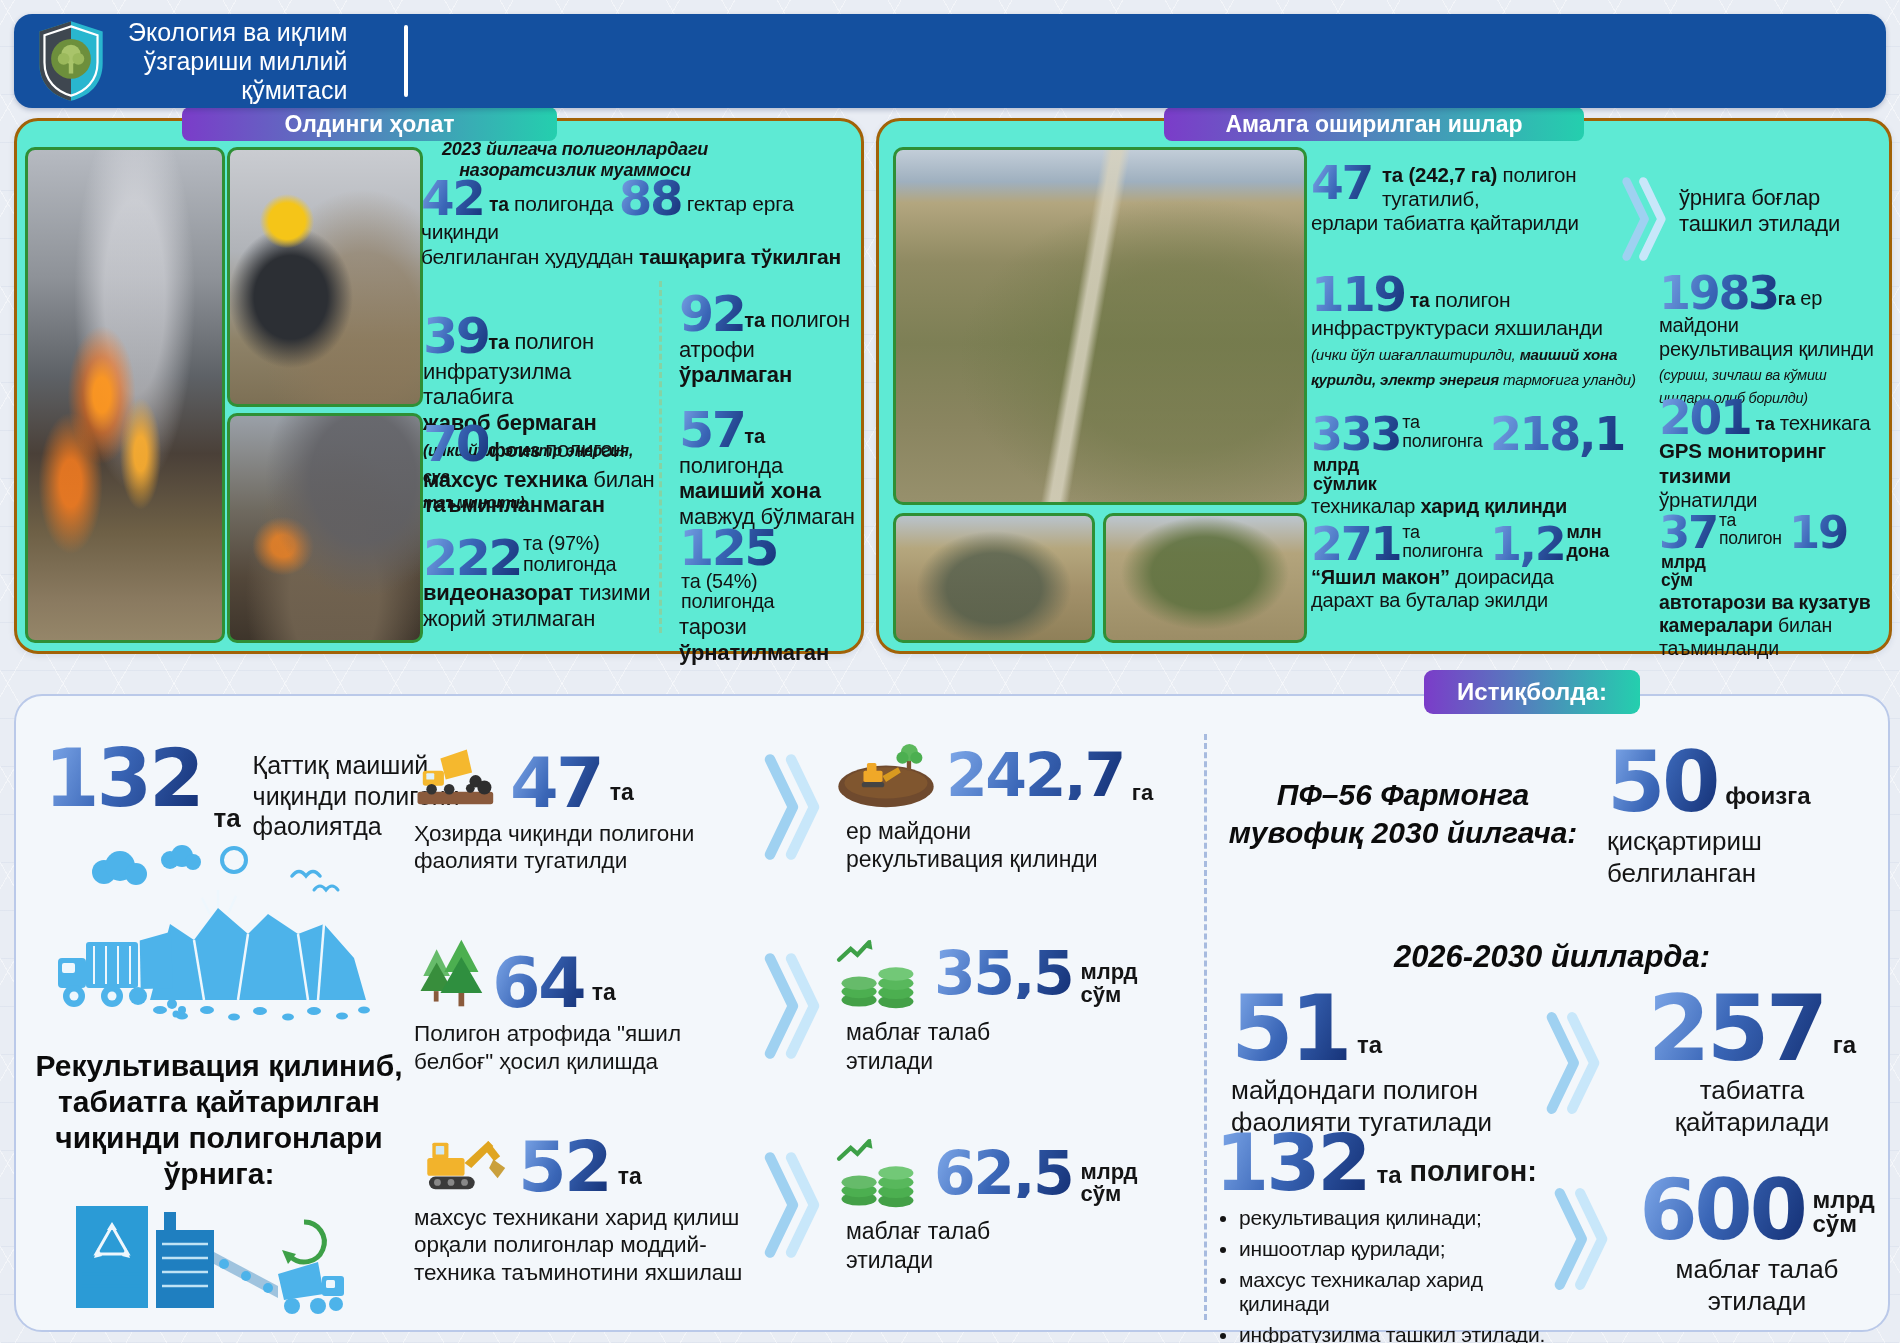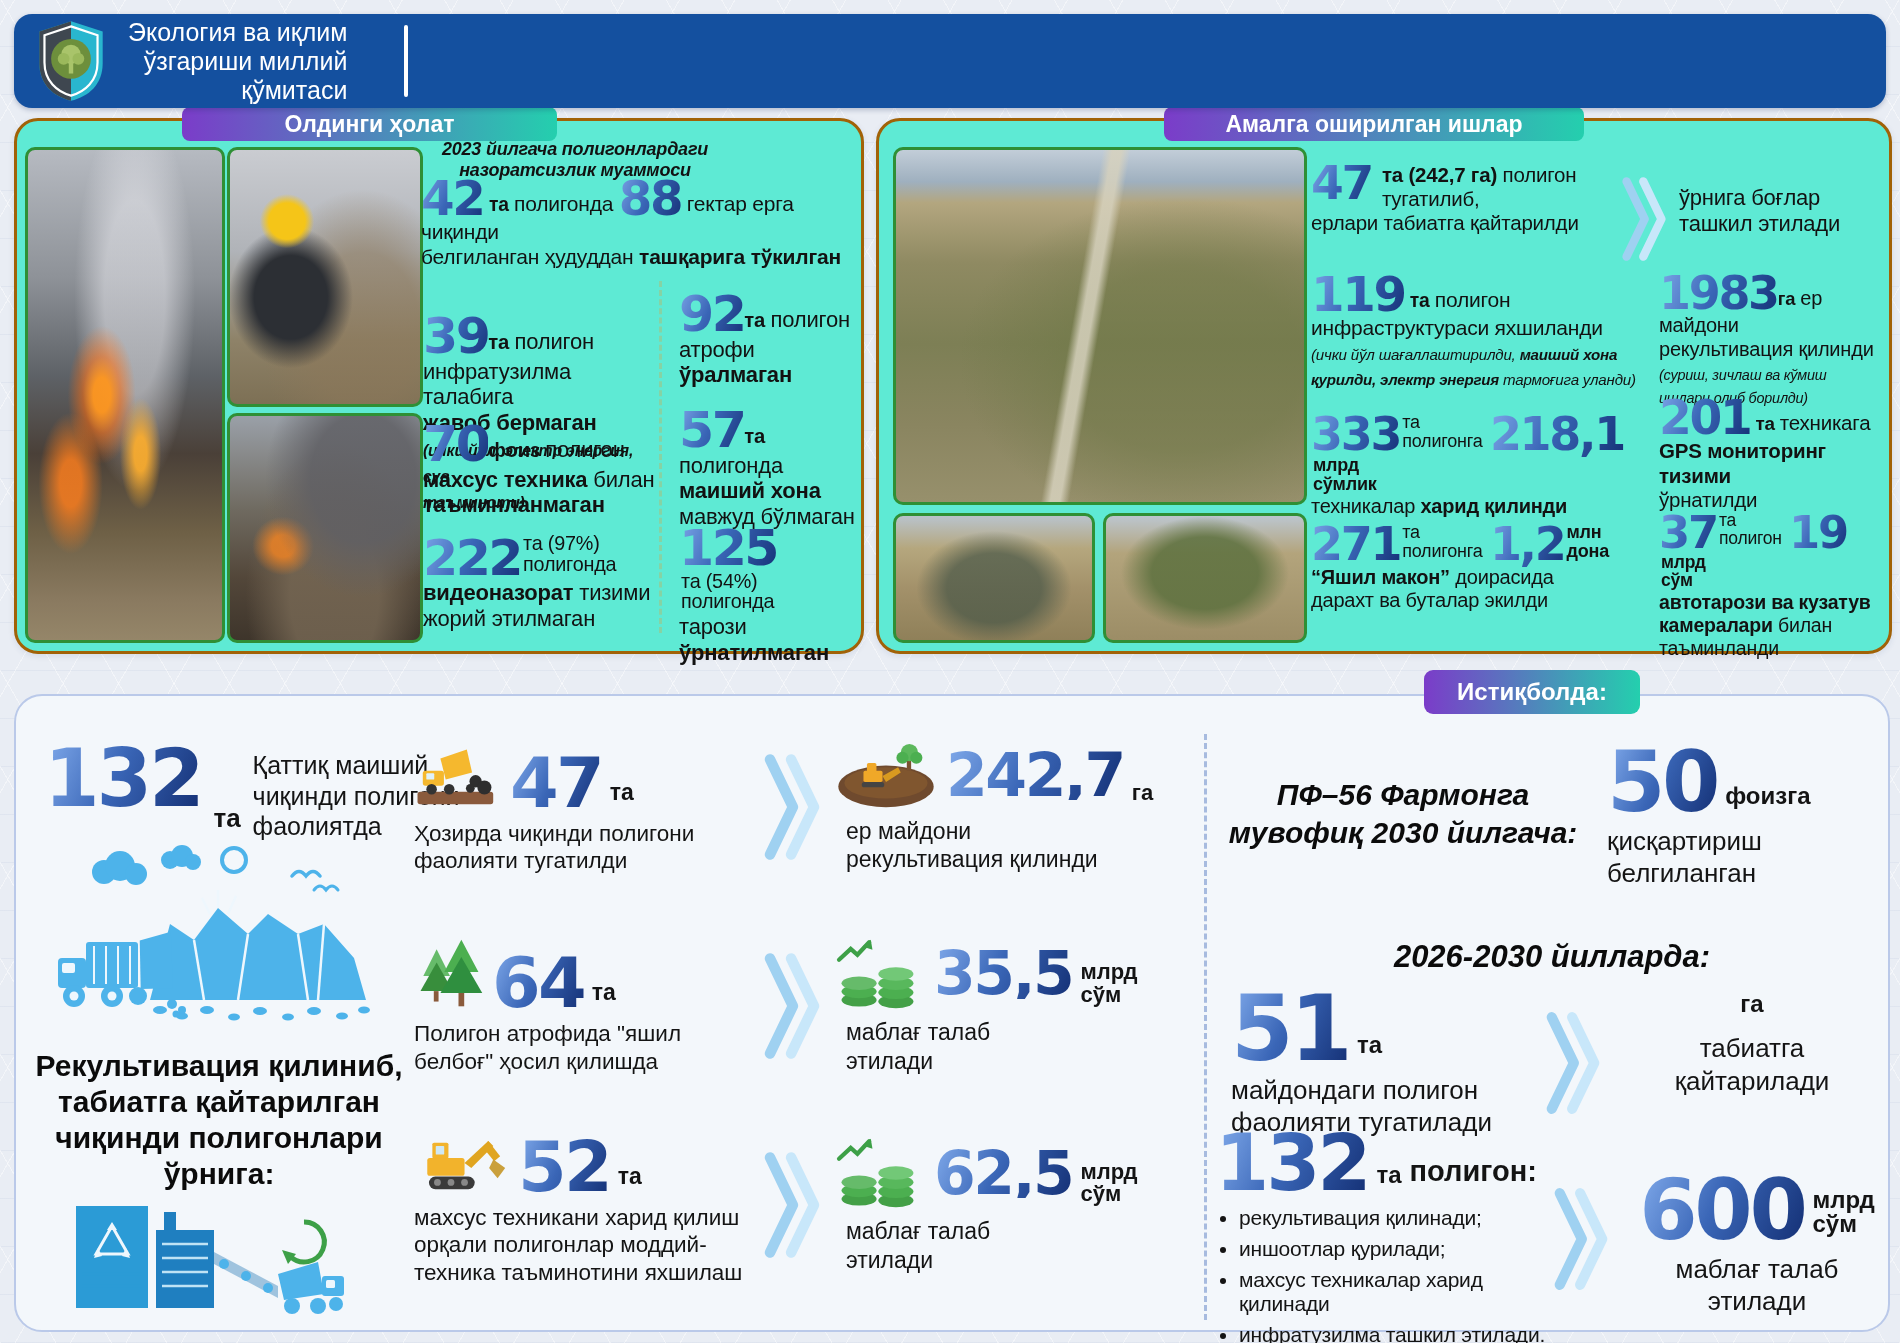--- a/index.html
+++ b/index.html
@@ -505,20 +505,21 @@
       </div>
 
       <div class="fabs" id="chev-51">
         <svg width="56" height="106" viewBox="0 0 66 124">
             <use href="#chev-shape"></use>
           </svg>
       </div>
 
       <div class="fabs" id="fut-257">
         <div class="nu-row">
+          <span class="bn">257</span>
           <span class="unit">га</span>
         </div>
         <div class="nu-text">табиатга<br>қайтарилади</div>
       </div>
 
       <div class="fabs" id="fut-132">
         <div class="nu-row">
           <span class="bn">132</span>
           <span class="unit">та</span>
           <span class="plabel">полигон:</span>

